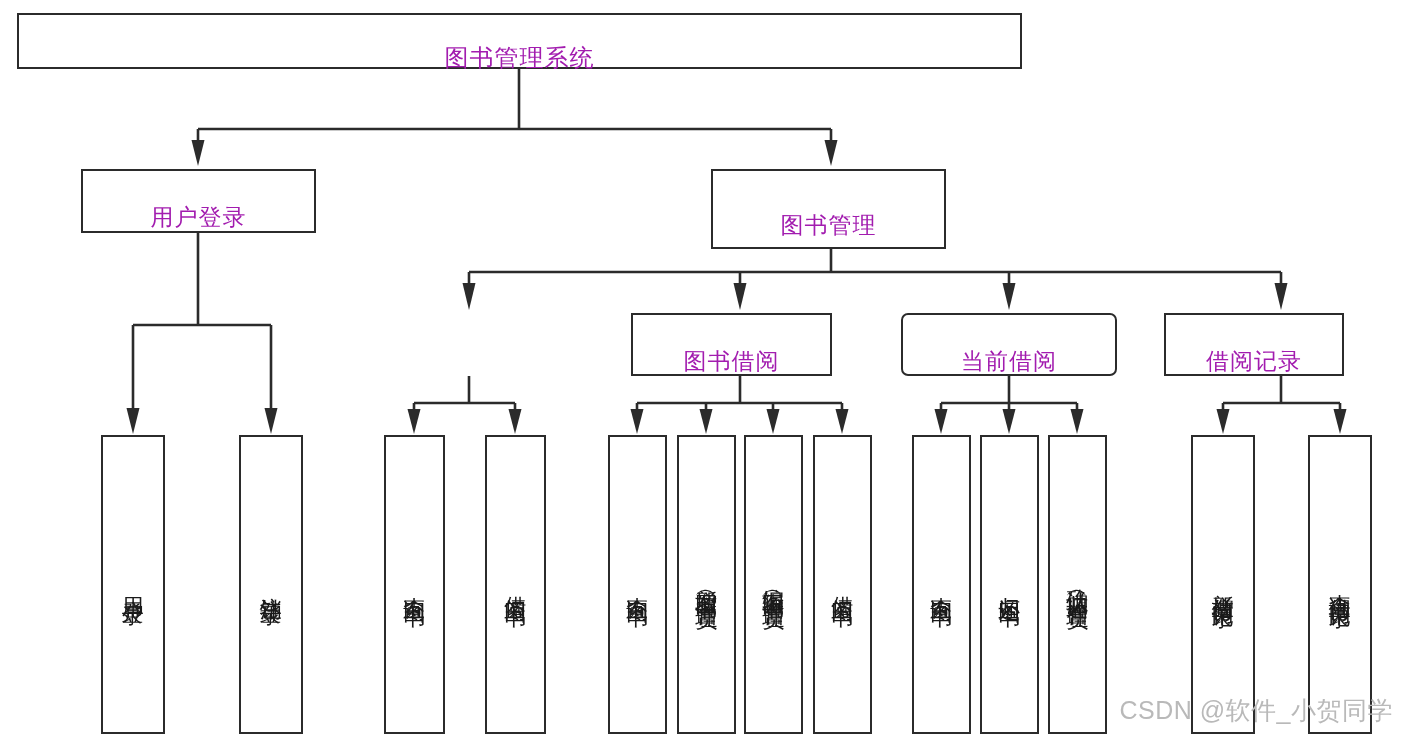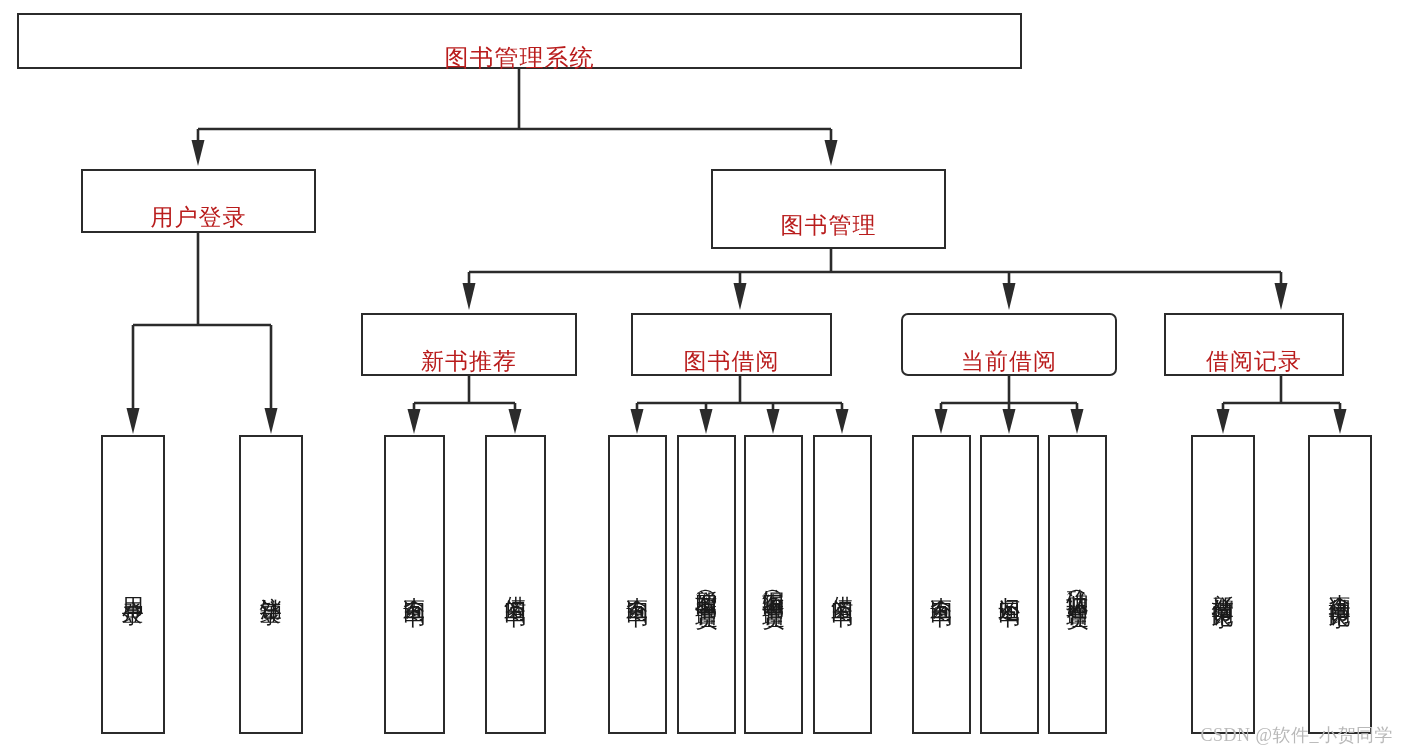--- a/index.html
+++ b/index.html
@@ -15,21 +15,21 @@
     box-sizing:border-box;
     border:2.5px solid #2b2b2b;
     background:#ffffff;
     display:flex;align-items:center;justify-content:center;
     text-align:center;
   }
   .node .lbl{
     font-size:23px;
     letter-spacing:1px;
     line-height:1.15;
-    color:#b91c1c;
+    color:#a21caf;
     white-space:nowrap;
     margin-top:33px;
   }
   .node.root .lbl{font-size:24px;}
   .leaf{
     position:absolute;
     box-sizing:border-box;
     border:2.5px solid #2b2b2b;
     background:#ffffff;
     display:flex;align-items:center;justify-content:center;
@@ -39,27 +39,26 @@
     writing-mode:vertical-rl;
     text-orientation:upright;
     font-size:22px;
     line-height:1.25;
     letter-spacing:3px;
     color:#1a1a1a;
     white-space:nowrap;
   }
   .watermark{
     position:absolute;
-    right:12px;bottom:0;
-    font-size:18px;
+    right:12px;bottom:20px;
+    font-size:25px;
     color:#b9b9b9;
     letter-spacing:.5px;
     white-space:nowrap;
     user-select:none;
-    font-family:Liberation Serif, serif;
   }
 </style>
 </head>
 <body>
 
 <div id="canvas">
 
   <svg class="wires" viewBox="0 0 1405 747" xmlns="http://www.w3.org/2000/svg">
     <defs>
       <marker id="arr" viewBox="0 0 12 14" refX="5.5" refY="13" markerWidth="9" markerHeight="11" orient="auto-start-reverse" markerUnits="userSpaceOnUse">
@@ -142,23 +141,20 @@
     <span class="lbl">图书管理系统</span>
   </div>
 
   <div class="node" style="left:81px;top:169px;width:235px;height:64px;">
     <span class="lbl">用户登录</span>
   </div>
   <div class="node" style="left:711px;top:169px;width:235px;height:80px;">
     <span class="lbl">图书管理</span>
   </div>
 
-  <div class="node" style="left:361px;top:313px;width:216px;height:63px;">
-    <span class="lbl">新书推荐</span>
-  </div>
   <div class="node" style="left:631px;top:313px;width:201px;height:63px;">
     <span class="lbl">图书借阅</span>
   </div>
   <div class="node" style="left:901px;top:313px;width:216px;height:63px;border-radius:7px;">
     <span class="lbl">当前借阅</span>
   </div>
   <div class="node" style="left:1164px;top:313px;width:180px;height:63px;">
     <span class="lbl">借阅记录</span>
   </div>
 

